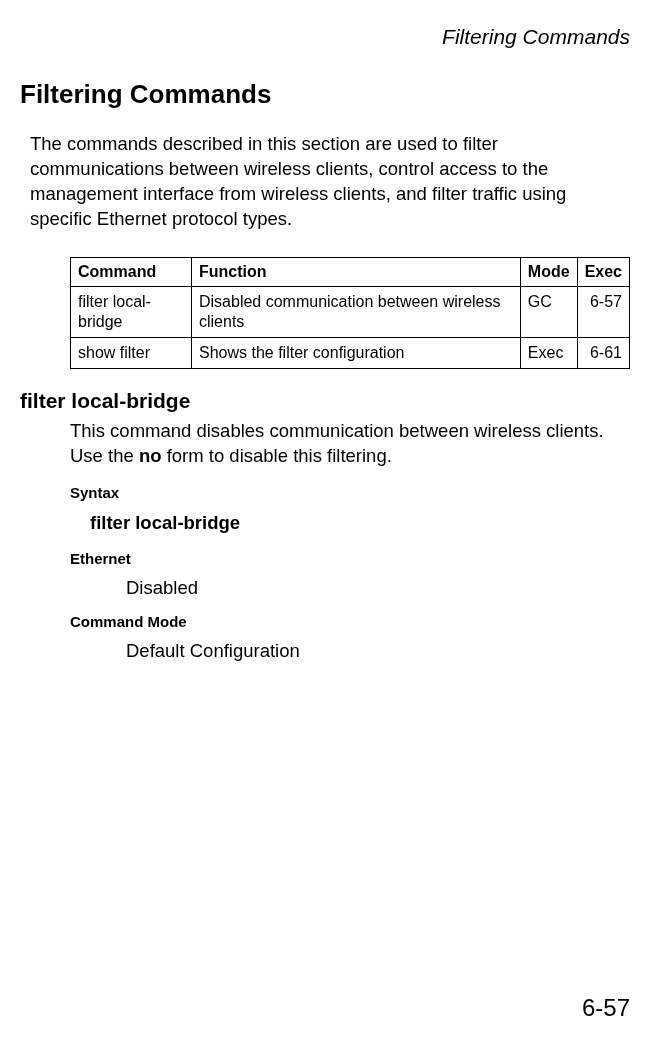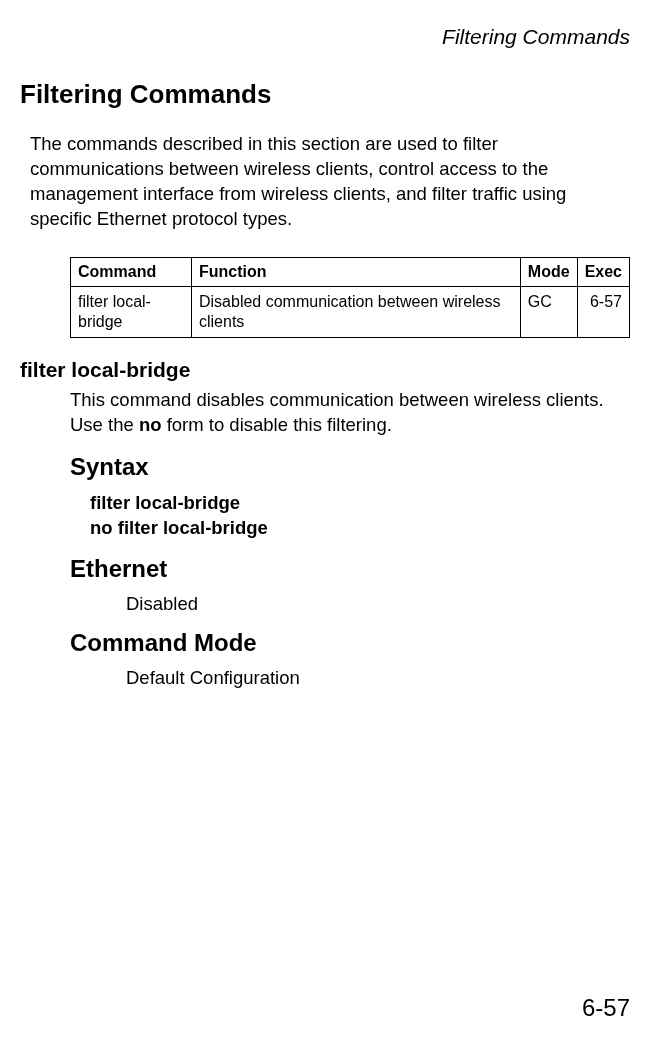--- a/index.html
+++ b/index.html
@@ -83,21 +83,21 @@
     .command-description {
       font-size: 18.5px;
       line-height: 1.35;
       margin-left: 40px;
       margin-bottom: 15px;
     }
     .command-description .bold {
       font-weight: bold;
     }
     .section-label {
-      font-size: 24px;
+      font-size: 15px;
       font-weight: bold;
       margin-left: 40px;
       margin-bottom: 10px;
     }
     .syntax-block {
       font-size: 18.5px;
       font-weight: bold;
       margin-left: 60px;
       margin-bottom: 14px;
       line-height: 1.35;
@@ -132,33 +132,38 @@
       <th>Exec</th>
     </tr>
   </thead>
   <tbody>
     <tr>
       <td>filter local-bridge</td>
       <td>Disabled communication between wireless clients</td>
       <td>GC</td>
       <td>6-57</td>
     </tr>
+    <tr>
+      <td>show filter</td>
+      <td>Shows the filter configuration</td>
+      <td>Exec</td>
+      <td>6-61</td>
+    </tr>
   </tbody>
 </table>
 
 <h2 class="command-heading">filter local-bridge</h2>
 
 <p class="command-description">
   <span>This command disables communication between wireless clients. Use the </span><span class="bold">no</span><span> form to disable this filtering.</span>
 </p>
 
 <div class="section-label">Syntax</div>
 <div class="syntax-block">
   <div>filter local-bridge</div>
-  <div>no filter local-bridge</div>
 </div>
 
 <div class="section-label">Ethernet</div>
 <div class="param-value">Disabled</div>
 
 <div class="section-label">Command Mode</div>
 <div class="param-value">Default Configuration</div>
 
 <div class="page-number">6-57</div>
 

